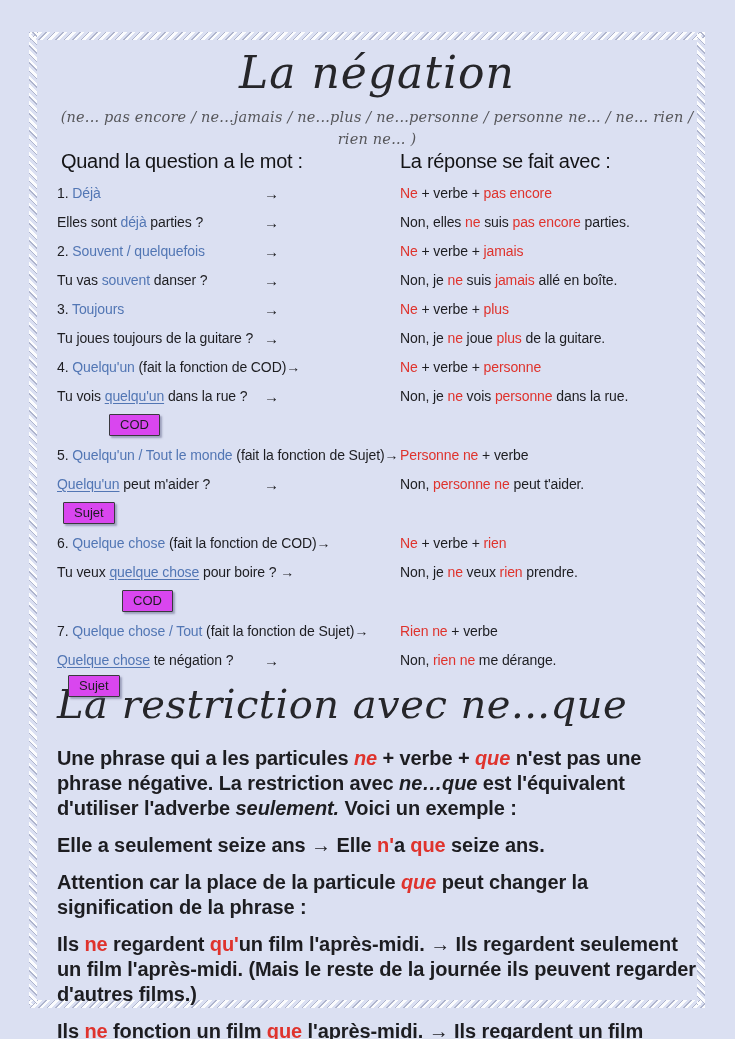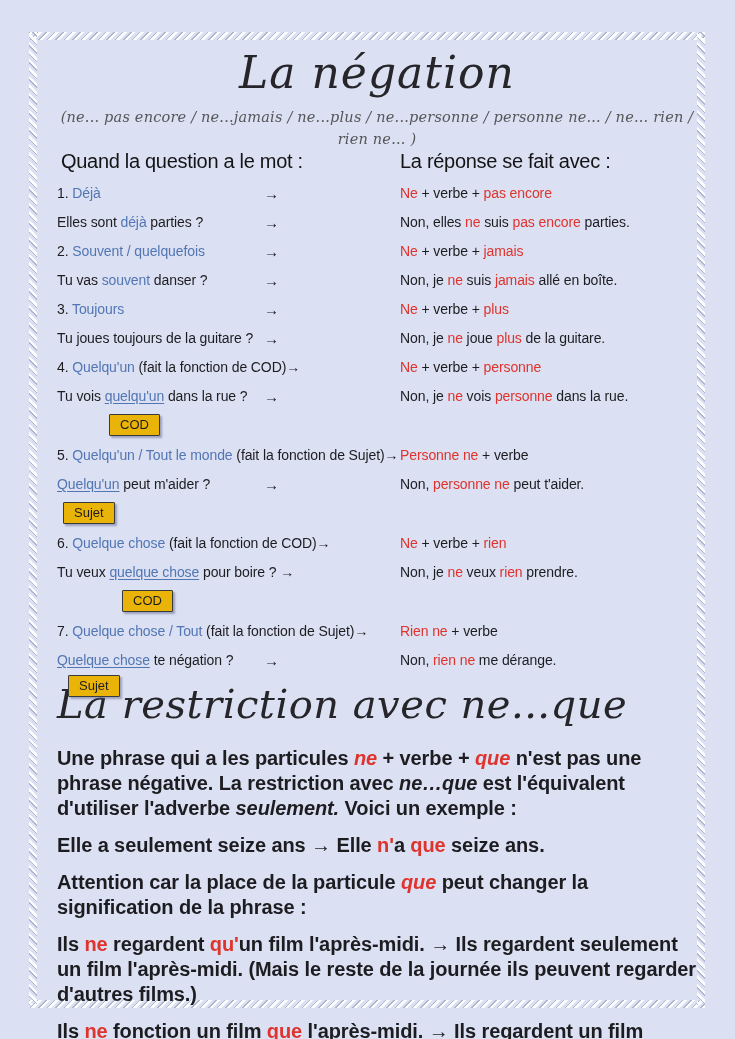--- a/index.html
+++ b/index.html
@@ -91,21 +91,21 @@
     white-space: nowrap;
   }
   .ql { left: 0; }
   .amid { left: 207px; font-size: 15px; color: #17171a; }
   .qr { left: 343px; }
 
   .boxrow { position: relative; height: 30px; display: flex; align-items: center; }
 
   .tagbox {
     display: inline-block;
-    background: #eab308;
+    background: #d946ef;
     border: 1.6px solid #39393e;
     border-radius: 1px;
     padding: 2px 10px 3px;
     font-size: 13px;
     color: #1d1d21;
     box-shadow: 2px 2px 2px rgba(95,100,135,0.5);
     line-height: 15px;
   }
 
   .section2-head { position: relative; height: 62px; }

